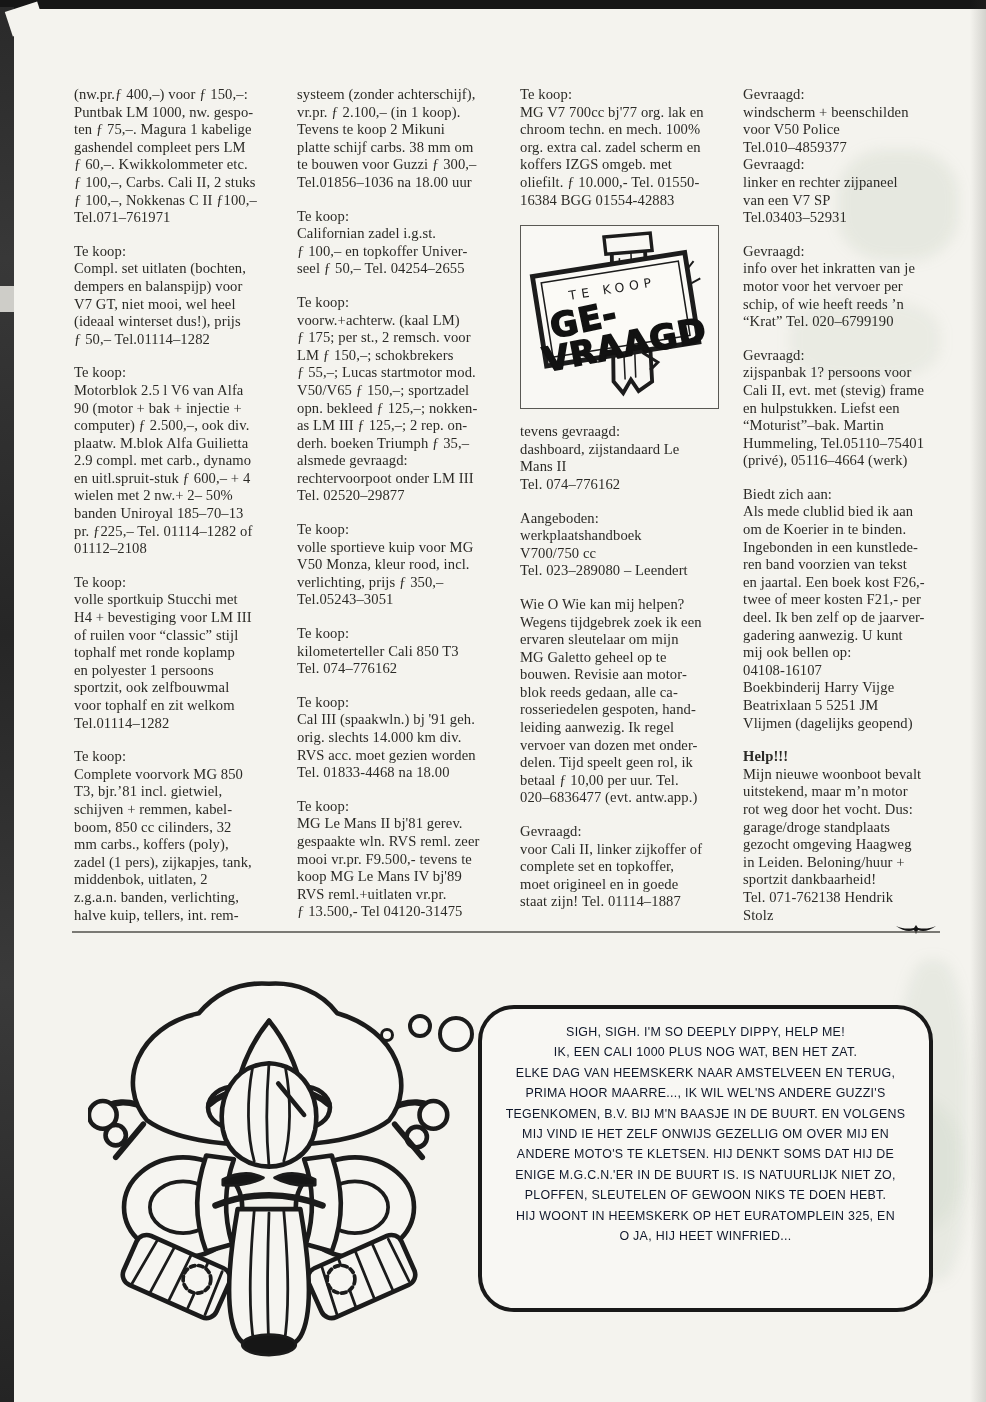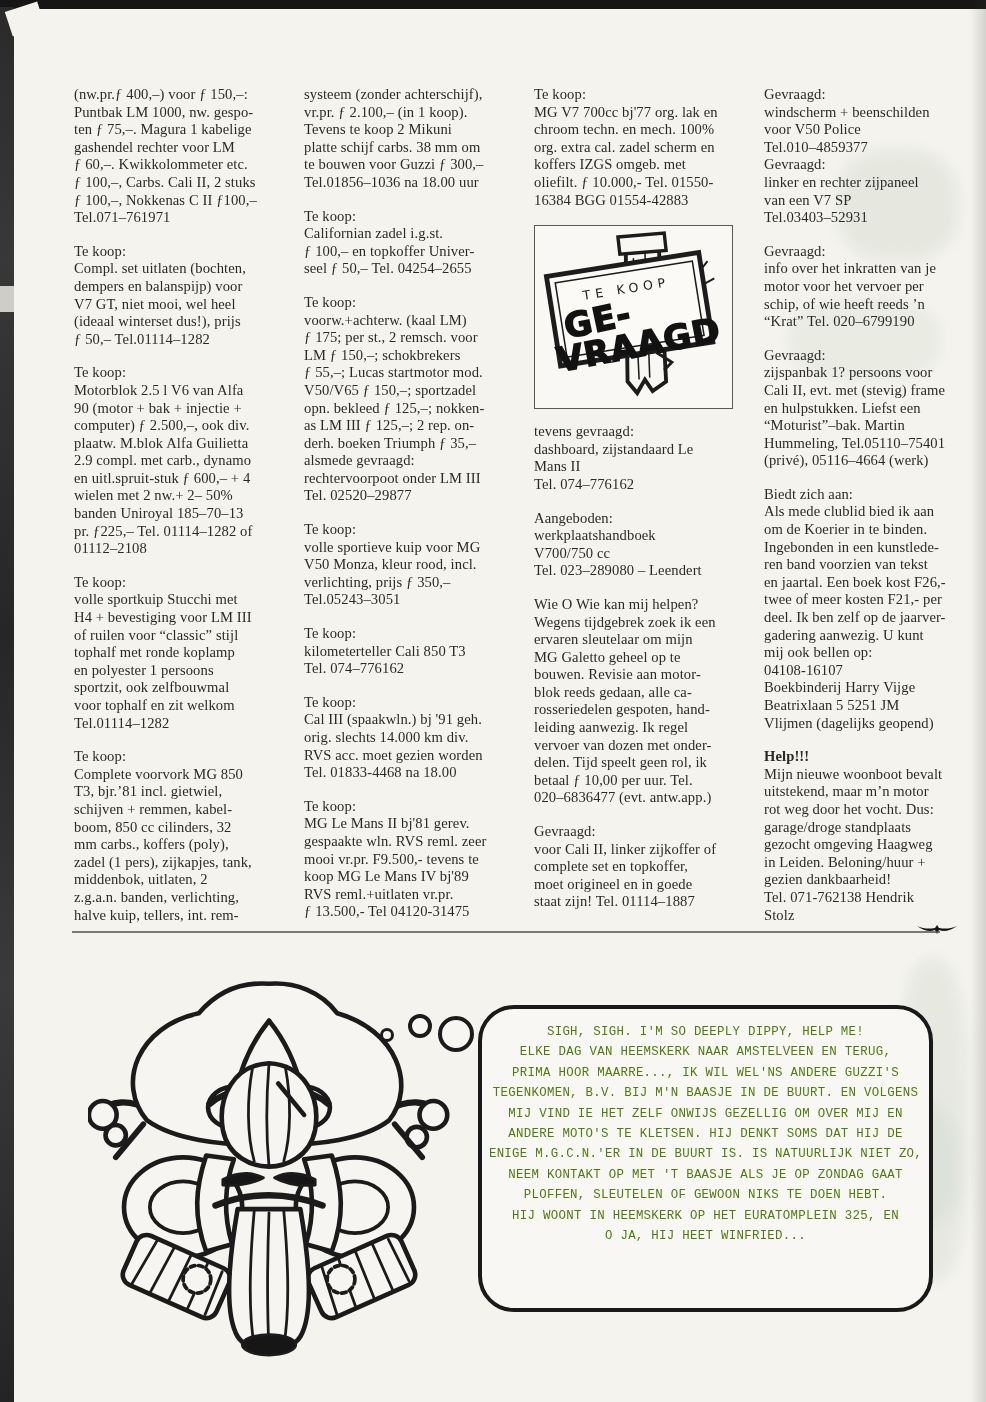--- a/index.html
+++ b/index.html
@@ -16,21 +16,21 @@
   .edge-left-gap{position:absolute;left:0;top:286px;width:14px;height:26px;background:#e9e8e2;opacity:.85;}
   .edge-right{position:absolute;right:0;top:0;width:16px;height:1402px;background:linear-gradient(90deg,rgba(0,0,0,0) ,rgba(60,60,55,.18));}
   .corner-wedge{position:absolute;left:8px;top:6px;width:34px;height:26px;background:#f4f3ee;transform:rotate(-18deg);}
   .ghost{position:absolute;filter:blur(7px);border-radius:40%;pointer-events:none;}
   .g1{left:838px;top:150px;width:120px;height:110px;background:rgba(130,160,125,.12);}
   .g2{left:790px;top:300px;width:150px;height:80px;background:rgba(130,160,125,.09);}
   .g3{left:898px;top:960px;width:70px;height:320px;background:rgba(120,150,120,.10);}
   .g4{left:860px;top:1100px;width:100px;height:130px;background:rgba(120,150,120,.08);}
 
   
-  .columns{position:absolute;left:74px;top:86px;width:872px;display:flex;gap:28px;}
+  .columns{position:absolute;left:74px;top:86px;width:872px;display:flex;gap:21px;}
   .col{flex:0 0 202px;width:202px;}
   .block{margin:0 0 16px 0;}
   .line{
     font-size:14.6px;line-height:17.6px;color:#2b2a26;white-space:nowrap;letter-spacing:.1px;
   }
   .line.bold{font-weight:bold;}
   .eagle{text-align:right;padding-right:8px;margin-top:-2px;}
 
   .rule{position:absolute;left:72px;top:931px;width:868px;height:2px;background:#51504b;opacity:.75;}
 
@@ -50,22 +50,22 @@
   .dot2{left:408px;top:1014px;width:16px;height:16px;}
   .dot3{left:438px;top:1016px;width:28px;height:28px;}
 
   
   .bubble{
     position:absolute;left:478px;top:1005px;width:455px;height:307px;
     border:4px solid #191919;border-radius:36px;background:#f8f7f3;
     padding-top:13px;box-sizing:border-box;text-align:center;
   }
   .bubble-line{
-    font-family:Liberation Mono, monospace;font-size:12.4px;line-height:20.4px;
-    color:#4d7c0f;letter-spacing:.3px;white-space:nowrap;
+    font-family:Liberation Sans, sans-serif;font-size:12.4px;line-height:20.4px;
+    color:#0f172a;letter-spacing:.3px;white-space:nowrap;
   }
 </style>
 </head>
 <body>
 
 <div class="page">
 
   <div class="edge-top"></div>
   <div class="edge-left"></div>
   <div class="edge-left-gap"></div>
@@ -75,21 +75,21 @@
   <div class="ghost g2"></div>
   <div class="ghost g3"></div>
   <div class="ghost g4"></div>
 
   <div class="columns">
     <div class="col">
         <div class="block">
           <div class="line">(nw.pr.ƒ 400,–) voor ƒ 150,–:</div>
           <div class="line">Puntbak LM 1000, nw. gespo-</div>
           <div class="line">ten ƒ 75,–. Magura 1 kabelige</div>
-          <div class="line">gashendel rechter voor LM</div>
+          <div class="line">gashendel compleet pers LM</div>
           <div class="line">ƒ 60,–. Kwikkolommeter etc.</div>
           <div class="line">ƒ 100,–, Carbs. Cali II, 2 stuks</div>
           <div class="line">ƒ 100,–, Nokkenas C II ƒ100,–</div>
           <div class="line">Tel.071–761971</div>
         </div>
         <div class="block">
           <div class="line">Te koop:</div>
           <div class="line">Compl. set uitlaten (bochten,</div>
           <div class="line">dempers en balanspijp) voor</div>
           <div class="line">V7 GT, niet mooi, wel heel</div>
@@ -298,21 +298,21 @@
           <div class="line">Vlijmen (dagelijks geopend)</div>
         </div>
         <div class="block">
           <div class="line bold">Help!!!</div>
           <div class="line">Mijn nieuwe woonboot bevalt</div>
           <div class="line">uitstekend, maar m’n motor</div>
           <div class="line">rot weg door het vocht. Dus:</div>
           <div class="line">garage/droge standplaats</div>
           <div class="line">gezocht omgeving Haagweg</div>
           <div class="line">in Leiden. Beloning/huur +</div>
-          <div class="line">gezien dankbaarheid!</div>
+          <div class="line">sportzit dankbaarheid!</div>
           <div class="line">Tel. 071-762138 Hendrik</div>
           <div class="line">Stolz</div>
   <div class="eagle">
     <svg width="42" height="14" viewBox="0 0 42 14">
       <path d="M1,4 C8,9 14,10 19,8 L21,12 L23,8 C28,10 34,9 41,4 C34,7 29,7 23,6 L21,3 L19,6 C13,7 8,7 1,4 Z" fill="#161616"></path>
     </svg>
   </div>
 </div>
       </div>
   </div>
@@ -369,24 +369,24 @@
       <ellipse cx="196" cy="401" rx="29" ry="11" fill="#161616" stroke-width="3"></ellipse>
     </g>
   </svg>
 
   <div class="dot dot1"></div>
   <div class="dot dot2"></div>
   <div class="dot dot3"></div>
 
   <div class="bubble">
       <div class="bubble-line">SIGH, SIGH. I'M SO DEEPLY DIPPY, HELP ME!</div>
+      <div class="bubble-line">IK, EEN CALI 1000 PLUS NOG WAT, BEN HET ZAT.</div>
       <div class="bubble-line">ELKE DAG VAN HEEMSKERK NAAR AMSTELVEEN EN TERUG,</div>
       <div class="bubble-line">PRIMA HOOR MAARRE..., IK WIL WEL'NS ANDERE GUZZI'S</div>
       <div class="bubble-line">TEGENKOMEN, B.V. BIJ M'N BAASJE IN DE BUURT. EN VOLGENS</div>
       <div class="bubble-line">MIJ VIND IE HET ZELF ONWIJS GEZELLIG OM OVER MIJ EN</div>
       <div class="bubble-line">ANDERE MOTO'S TE KLETSEN. HIJ DENKT SOMS DAT HIJ DE</div>
       <div class="bubble-line">ENIGE M.G.C.N.'ER IN DE BUURT IS. IS NATUURLIJK NIET ZO,</div>
-      <div class="bubble-line">NEEM KONTAKT OP MET 'T BAASJE ALS JE OP ZONDAG GAAT</div>
       <div class="bubble-line">PLOFFEN, SLEUTELEN OF GEWOON NIKS TE DOEN HEBT.</div>
       <div class="bubble-line">HIJ WOONT IN HEEMSKERK OP HET EURATOMPLEIN 325, EN</div>
       <div class="bubble-line">O JA, HIJ HEET WINFRIED...</div>
     </div>
 </div>
 
 </body></html>

